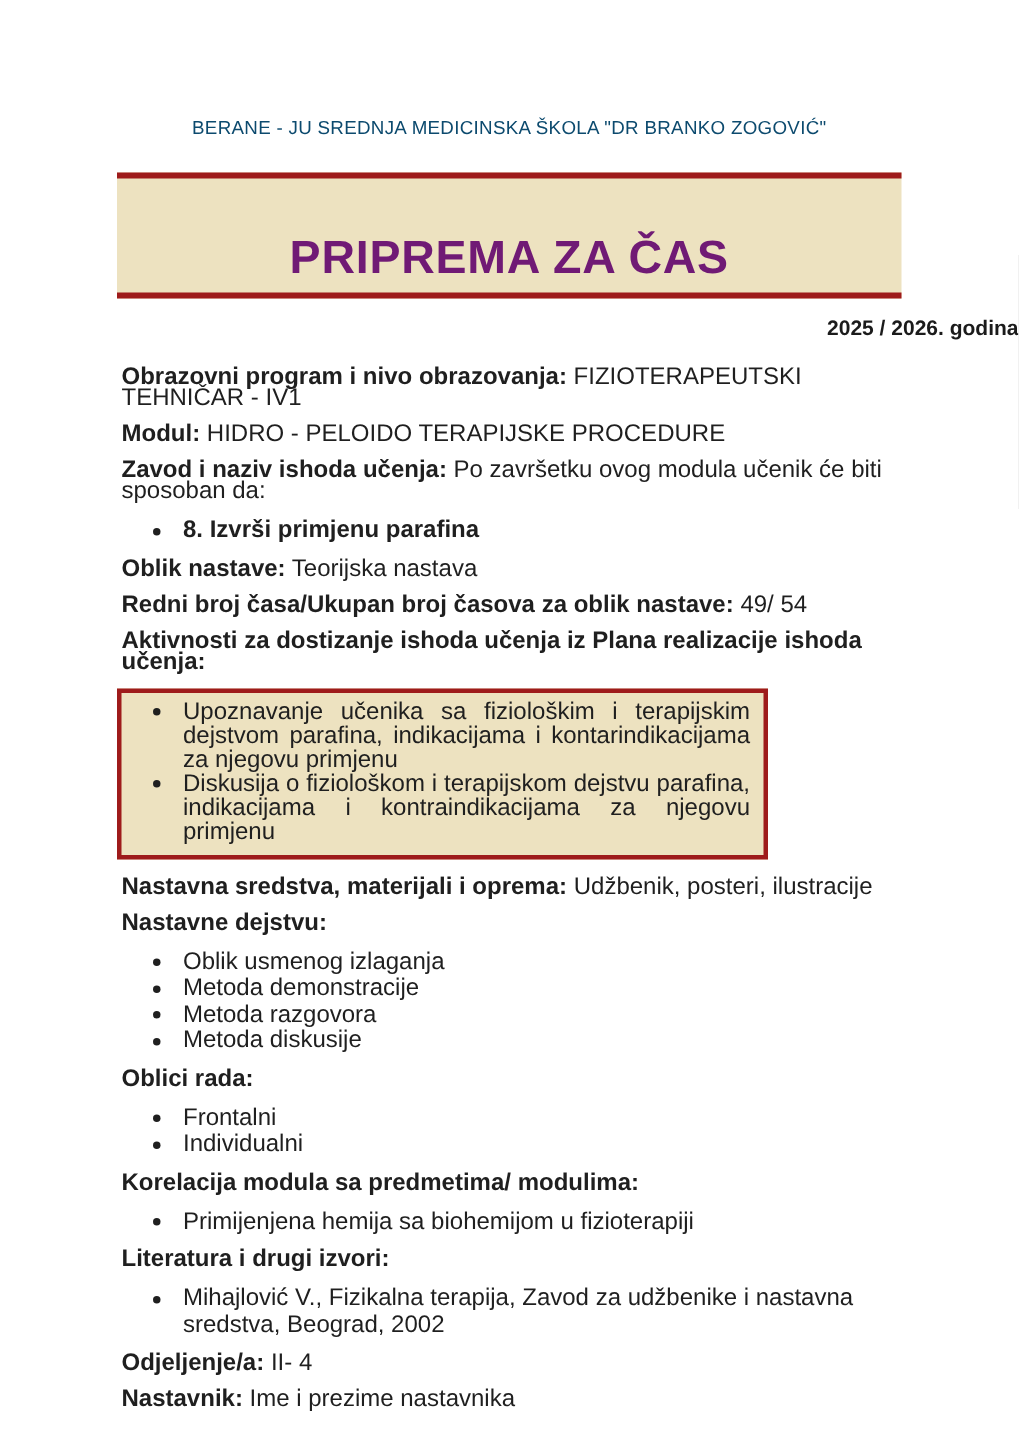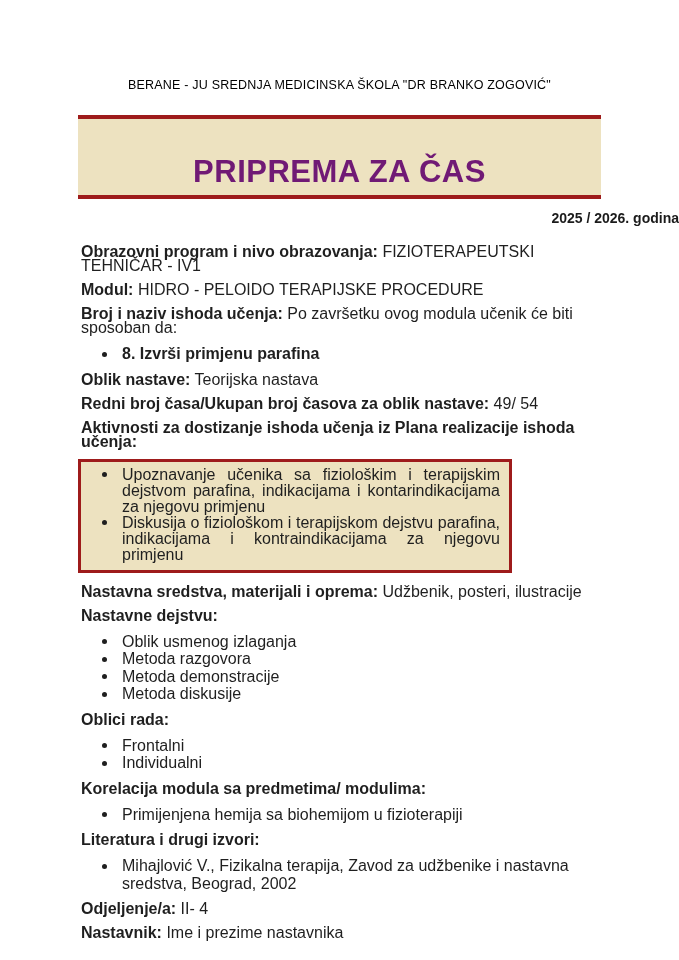--- a/index.html
+++ b/index.html
@@ -12,21 +12,21 @@
     background: #ffffff;
     font-family: "Liberation Sans", sans-serif;
     color: #1f1f1f;
     overflow: hidden;
   }
   .school-header {
     padding-top: 78px;
     text-align: center;
     font-size: 12.5px;
     letter-spacing: 0.2px;
-    color: #000000;
+    color: #0c4a6e;
   }
   .title-banner {
     margin: 23px 78px 0 78px;
     background: #ede2c0;
     border-top: 4px solid #9e1b1b;
     border-bottom: 4px solid #9e1b1b;
     text-align: center;
     padding: 1px 0 5px 0;
   }
   .page-title {
@@ -107,21 +107,21 @@
       <span class="label">Obrazovni program i nivo obrazovanja:</span>
       <span class="value">FIZIOTERAPEUTSKI TEHNIČAR - IV1</span>
     </p>
 
     <p class="field">
       <span class="label">Modul:</span>
       <span class="value">HIDRO - PELOIDO TERAPIJSKE PROCEDURE</span>
     </p>
 
     <p class="field">
-      <span class="label">Broj i naziv ishoda učenja:</span>
+      <span class="label">Zavod i naziv ishoda učenja:</span>
       <span class="value">Po završetku ovog modula učenik će biti sposoban da:</span>
     </p>
 
     <ul class="bullets bold-items">
       <li>8. Izvrši primjenu parafina</li>
     </ul>
 
     <p class="field">
       <span class="label">Oblik nastave:</span>
       <span class="value">Teorijska nastava</span>
@@ -147,22 +147,22 @@
       <span class="label">Nastavna sredstva, materijali i oprema:</span>
       <span class="value">Udžbenik, posteri, ilustracije</span>
     </p>
 
     <p class="field">
       <span class="label">Nastavne dejstvu:</span>
     </p>
 
     <ul class="bullets">
       <li>Oblik usmenog izlaganja</li>
+      <li>Metoda demonstracije</li>
       <li>Metoda razgovora</li>
-      <li>Metoda demonstracije</li>
       <li>Metoda diskusije</li>
     </ul>
 
     <p class="field">
       <span class="label">Oblici rada:</span>
     </p>
 
     <ul class="bullets">
       <li>Frontalni</li>
       <li>Individualni</li>

